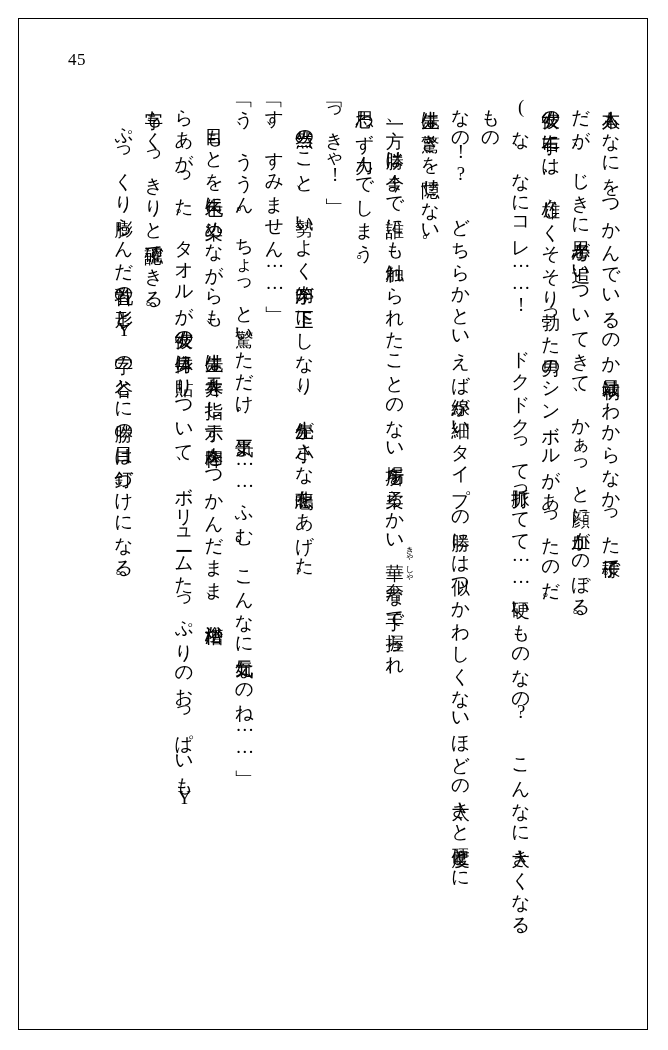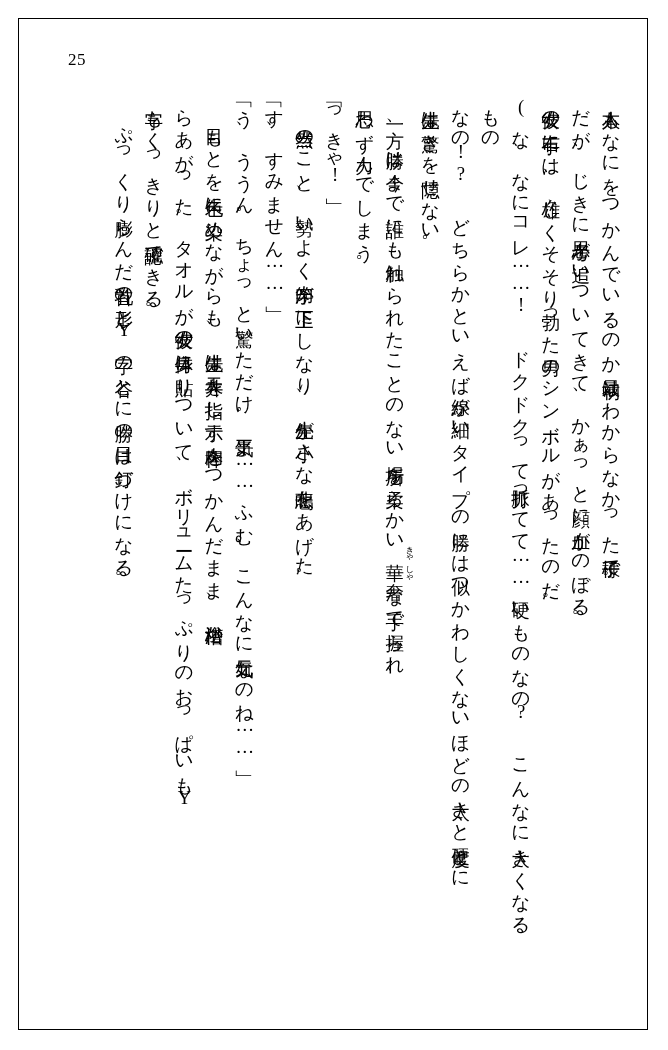--- a/index.html
+++ b/index.html
@@ -68,21 +68,21 @@
     font-size: 8.5px;
     letter-spacing: 0;
     line-height: 1;
   }
 </style>
 </head>
 <body>
 
 <div class="page">
   <div class="page-border"></div>
-  <div class="folio">25</div>
+  <div class="folio">45</div>
   <div class="text-block" id="body-text">
       <p>本人もなにをつかんでいるのか最初はわからなかった様子で。</p>
       <p>だが、じきに思考が追いついてきて、かぁっと顔に血がのぼる。</p>
       <p>彼女の右手には、雄々しくそそり勃った男のシンボルがあったのだ。</p>
       <p>(な、なにコレ……! ドクドクって脈打ってて……硬いものなの? こんなに大きくなるもの</p>
       <p>なの!? どちらかといえば線が細いタイプの勝には似つかわしくないほどの太さと硬度とに</p>
       <p>先生は驚きを隠せない。</p>
       <p class="ind">一方、勝は今まで誰にも触れられたことのない場所を柔らかい<ruby>華奢<rt>きゃしゃ</rt></ruby>な手で握られ、</p>
       <p>思わず力んでしまう。</p>
       <p>「っきゃ!」</p>

